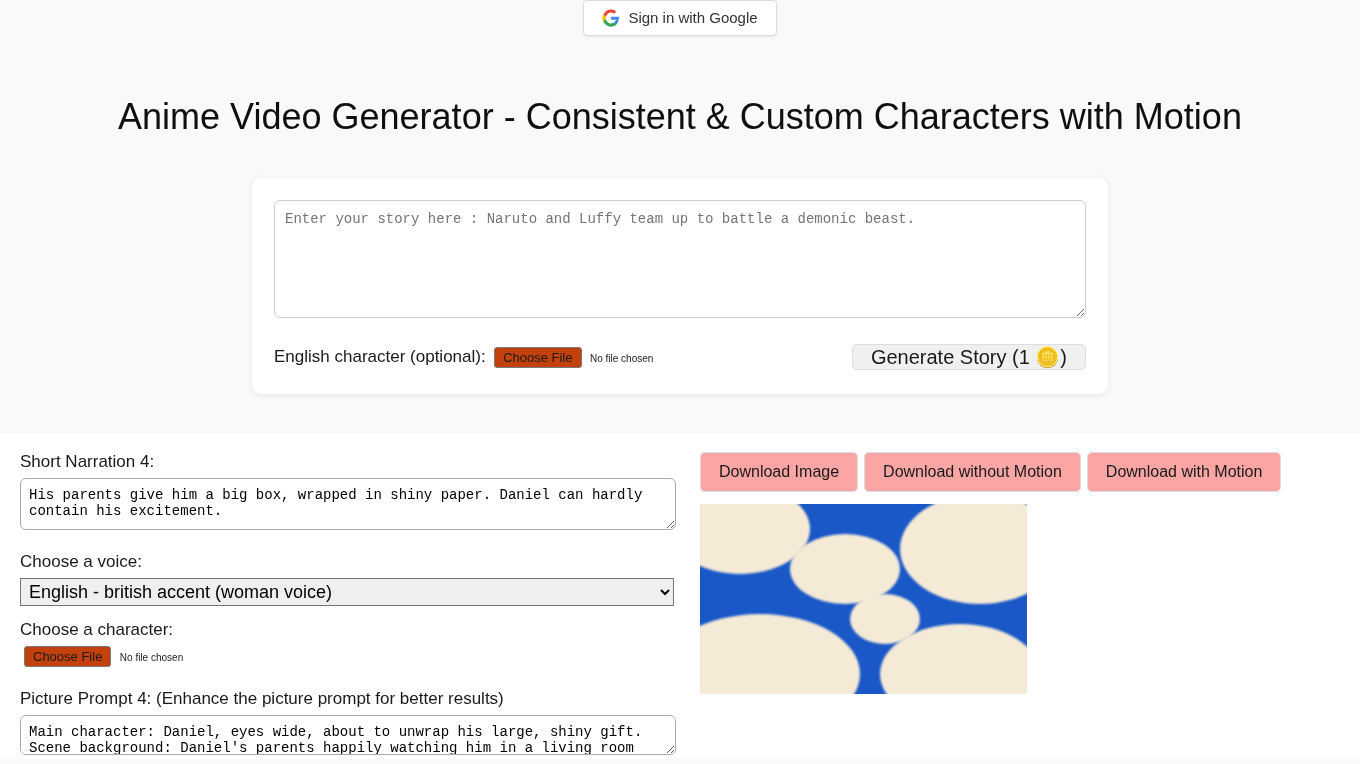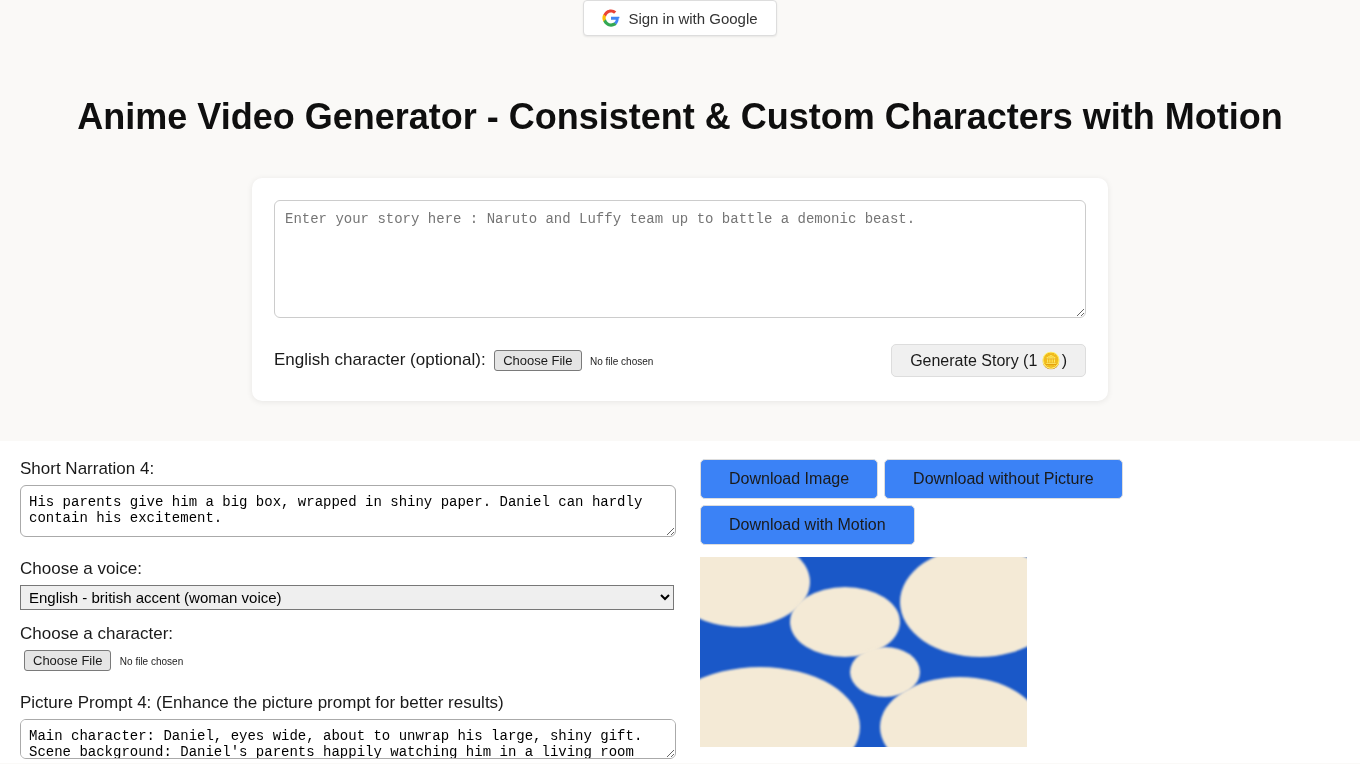--- a/index.html
+++ b/index.html
@@ -10,39 +10,38 @@
       width: 1360px;
       height: 764px;
       overflow: hidden;
     }
     .top-section {
       text-align: center;
       padding-top: 0;
     }
     .google-signin {
       display: inline-flex;
-      align-items: center;
       gap: 8px;
       background: #fff;
       border: 1px solid #ddd;
       border-radius: 4px;
       padding: 8px 18px;
       margin-top: 0;
       cursor: pointer;
       font-size: 15px;
       color: #333;
       box-shadow: 0 1px 2px rgba(0,0,0,0.08);
     }
     .google-logo {
       width: 18px;
       height: 18px;
     }
     h1 {
       font-size: 36px;
-      font-weight: 700;
+      font-weight: 400;
       margin-top: 60px;
       color: #0f0f0f;
     }
     .card {
       background: #fff;
       border-radius: 10px;
       box-shadow: 0 1px 6px rgba(0,0,0,0.08);
       width: 856px;
       margin: 40px auto 0;
       padding: 22px 22px 24px;
@@ -63,40 +62,40 @@
       align-items: center;
       justify-content: space-between;
       margin-top: 22px;
     }
     .upload-label {
       font-size: 17px;
       color: #1a1a1a;
     }
     .file-btn {
       display: inline-block;
-      background: #e5e5e5;
+      background: #c2410c;
       border: 1px solid #7a7a7a;
       border-radius: 3px;
       padding: 2px 8px;
       font-size: 13px;
       margin-left: 4px;
       cursor: pointer;
       font-family: Arial, sans-serif;
     }
     .file-status {
       font-size: 10px;
       margin-left: 4px;
       color: #222;
     }
     .generate-btn {
       background: #f0f0f0;
       border: 1px solid #ddd;
       border-radius: 5px;
-      padding: 6px 18px;
-      font-size: 16px;
+      padding: 0 18px;
+      font-size: 20px;
       cursor: pointer;
       color: #1a1a1a;
     }
     .lower-section {
       background: #fff;
       margin-top: 40px;
       display: flex;
       gap: 10px;
       padding: 18px 20px 0;
       align-items: flex-start;
@@ -120,21 +119,21 @@
       border: 1px solid #aaa;
       border-radius: 6px;
       padding: 8px;
       font-family: "Courier New", monospace;
       font-size: 14px;
       margin-bottom: 18px;
       resize: both;
     }
     .voice-select {
       width: 654px;
-      font-size: 15px;
+      font-size: 18px;
       padding: 2px 4px;
       margin-bottom: 14px;
       border: 1px solid #777;
       background: #efefef;
     }
     .char-file-row {
       margin-top: 6px;
       margin-bottom: 22px;
     }
     .prompt-textarea {
@@ -147,24 +146,24 @@
       font-size: 14px;
       resize: both;
     }
     .btn-row {
       display: flex;
       flex-wrap: wrap;
       gap: 6px;
       margin-bottom: 12px;
     }
     .action-btn {
-      background: #3b82f6;
+      background: #fca5a5;
       border: 1px solid #ddd;
       border-radius: 5px;
-      padding: 10px 28px;
+      padding: 10px 18px;
       font-size: 16px;
       cursor: pointer;
       color: #1a1a1a;
     }
     .preview-img {
       width: 327px;
       height: 190px;
       background: #1a58c8;
       position: relative;
       overflow: hidden;
@@ -223,21 +222,21 @@
       <span class="file-status">No file chosen</span>
     </div>
 
     <span class="label-text">Picture Prompt 4: (Enhance the picture prompt for better results)</span>
     <textarea class="prompt-textarea" style="">Main character: Daniel, eyes wide, about to unwrap his large, shiny gift. Scene background: Daniel's parents happily watching him in a living room</textarea>
   </div>
 
   <div class="right-col">
     <div class="btn-row">
       <button class="action-btn">Download Image</button>
-      <button class="action-btn">Download without Picture</button>
+      <button class="action-btn">Download without Motion</button>
       <button class="action-btn">Download with Motion</button>
     </div>
     <div class="preview-img">
       <div class="cloud" style="width:140px;height:90px;left:-30px;top:-20px;"></div>
       <div class="cloud" style="width:110px;height:70px;left:90px;top:30px;"></div>
       <div class="cloud" style="width:160px;height:110px;left:200px;top:-10px;"></div>
       <div class="cloud" style="width:200px;height:120px;left:-40px;top:110px;"></div>
       <div class="cloud" style="width:160px;height:100px;left:180px;top:120px;"></div>
       <div class="cloud" style="width:70px;height:50px;left:150px;top:90px;"></div>
     </div>

